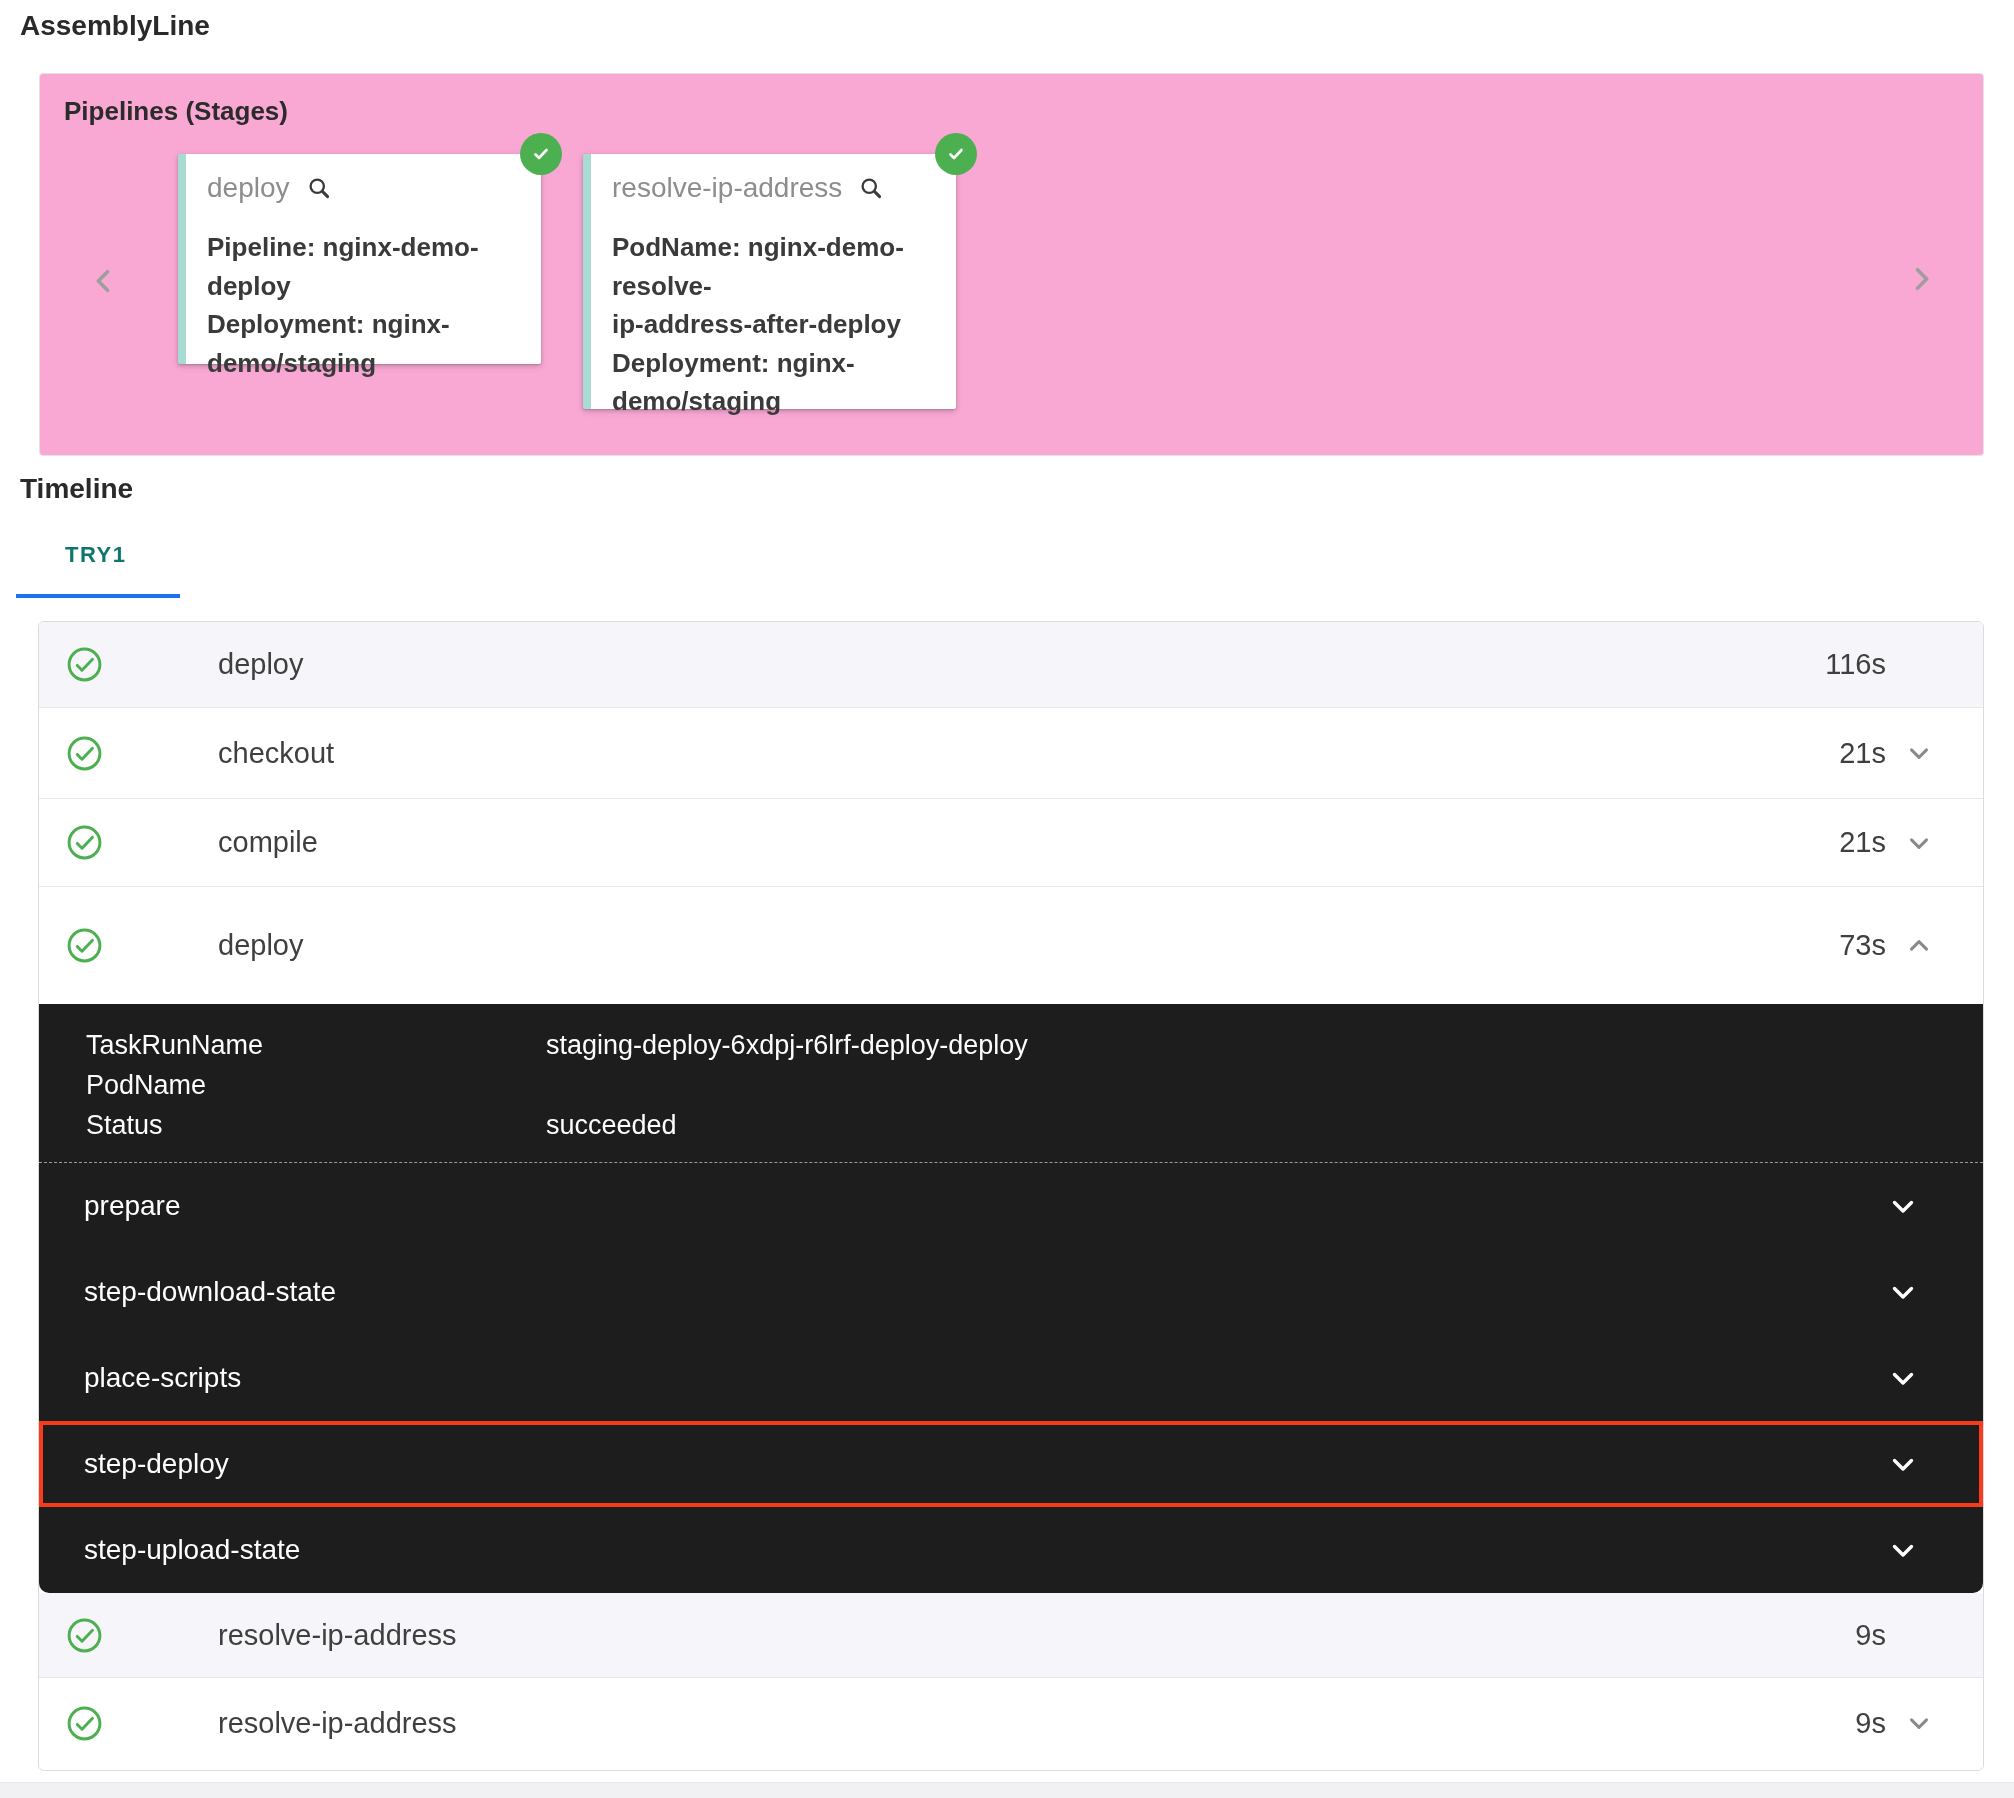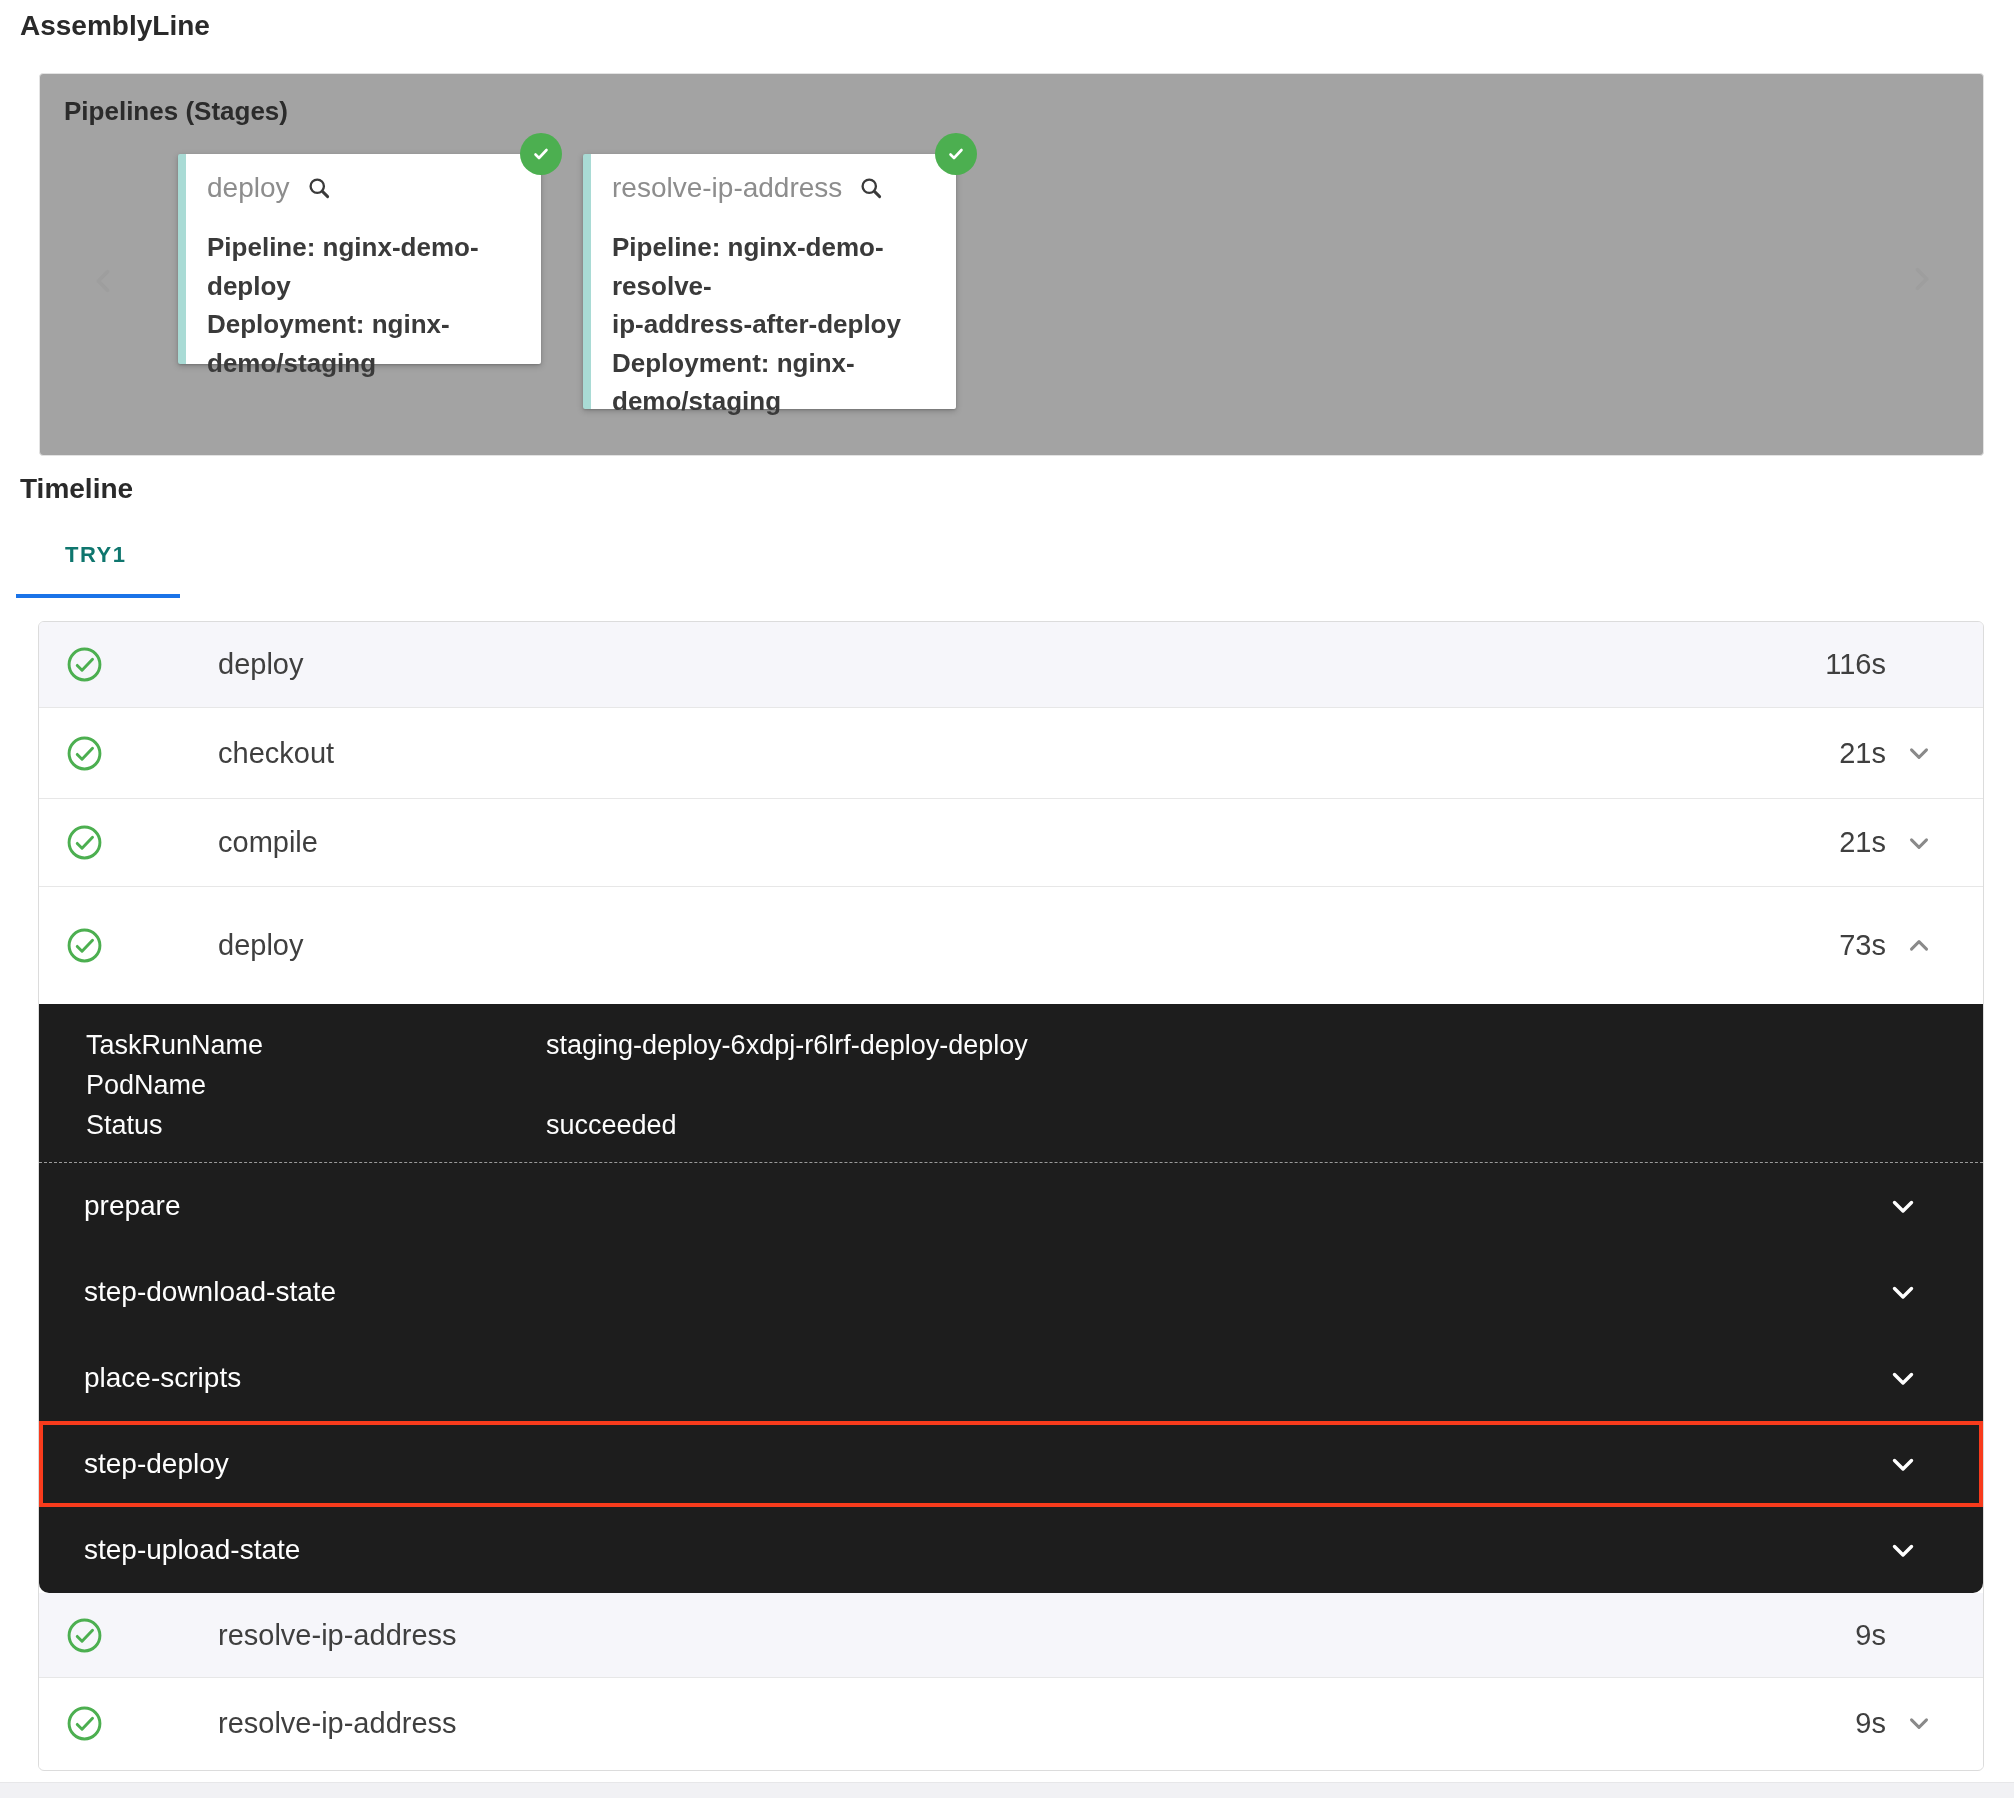--- a/index.html
+++ b/index.html
@@ -4,21 +4,21 @@
 <style>
   html,body{margin:0;padding:0;background:#ffffff;}
   body{font-family:"Liberation Sans","DejaVu Sans",sans-serif;color:#2b2b2b;}
   .page{position:relative;width:2014px;height:1798px;background:#fff;overflow:hidden;}
 
   
   .app-title{position:absolute;left:20px;top:10px;font-size:28px;font-weight:700;color:#2a2a2a;}
 
   
   .stages-panel{position:absolute;left:39px;top:73px;width:1943px;height:381px;
-    border:1px solid #e3e3e3;border-radius:4px;background:#a3a3a3;}
+    border:1px solid #e3e3e3;border-radius:4px;background:#f9a8d4;}
   .stages-title{position:absolute;left:24px;top:22px;font-size:26px;font-weight:700;color:#2b2b2b;}
   .carousel-btn{position:absolute;width:44px;height:44px;display:flex;align-items:center;justify-content:center;cursor:pointer;background:none;border:none;padding:0;}
   .carousel-btn.left{left:42px;top:185px;}
   .carousel-btn.right{right:40px;top:183px;}
 
   .stage-card{position:absolute;background:#fff;border-left:8px solid #a9dbd5;border-radius:2px;
     box-shadow:0 2px 6px rgba(0,0,0,.22),0 1px 2px rgba(0,0,0,.14);padding:18px 16px 0 21px;box-sizing:border-box;}
   .stage-card.card-0{left:138px;top:80px;width:363px;height:210px;}
   .stage-card.card-1{left:543px;top:80px;width:373px;height:255px;}
   .stage-card-titlerow{display:flex;align-items:center;gap:15px;}
@@ -127,21 +127,21 @@
       <div class="stage-card-titlerow">
         <span class="stage-card-title">resolve-ip-address</span>
         <span>
           <svg width="28" height="28" viewBox="0 0 24 24">
               <circle cx="10.5" cy="10.5" r="5.7" fill="none" stroke="#3a3a3a" stroke-width="2"></circle>
               <line x1="14.9" y1="14.9" x2="19.4" y2="19.4" stroke="#3a3a3a" stroke-width="2.5" stroke-linecap="round"></line>
             </svg>
         </span>
       </div>
       <div class="stage-card-lines">
-        <div class="stage-card-line">Pipeline: nginx-demo-resolve-</div>
+        <div class="stage-card-line">PodName: nginx-demo-resolve-</div>
         <div class="stage-card-line">ip-address-after-deploy</div>
         <div class="stage-card-line">Deployment: nginx-</div>
         <div class="stage-card-line">demo/staging</div>
       </div>
     </div>
   </div>
 
   <div class="timeline-title">Timeline</div>
 
   <button class="try-tab">

